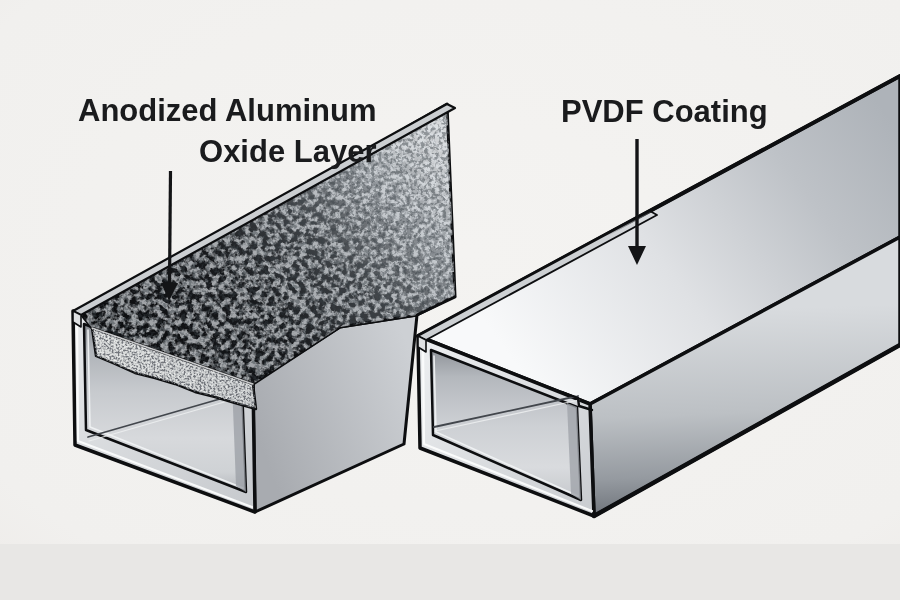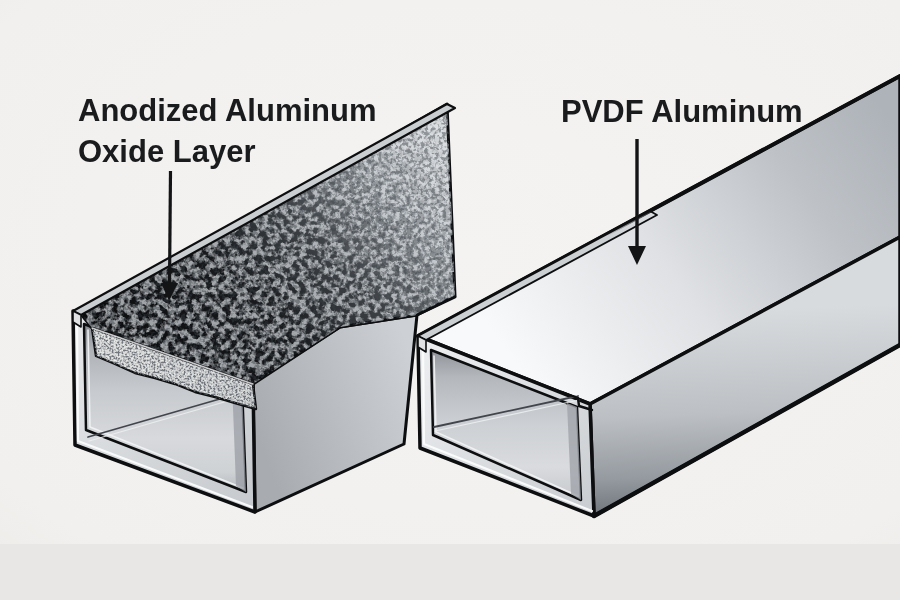--- a/index.html
+++ b/index.html
@@ -3,20 +3,21 @@
 <meta charset="utf-8">
 <style>
   :root{
     --bg:#f1f0ee; --ink:#0d0e10; --text:#1a1b1d;
   }
   html,body{margin:0;padding:0;background:#e8e7e5;}
   .stage{
     position:relative;width:900px;height:544px;overflow:hidden;
     background:var(--bg);
     font-family:"Liberation Sans", sans-serif;
+    text-align:right;
   }
   .stage svg{position:absolute;left:0;top:0;display:block;}
   .label{
     position:absolute;font-weight:700;color:var(--text);
     font-size:31px;line-height:41px;letter-spacing:0px;
     white-space:pre-line;
   }
   #label-left{left:78px;top:90px;}
   #label-right{left:561px;top:91px;}
 </style>
@@ -188,15 +189,15 @@
   </g>
   <g>
     <line x1="637" y1="139" x2="637" y2="248" stroke="#131416" stroke-width="3.4"></line>
     <polygon points="637,265 628,246 646,246" fill="#131416"></polygon>
   </g>
 </svg>
 
 <div class="label" id="label-left">Anodized Aluminum
 Oxide Layer</div>
 
-<div class="label" id="label-right">PVDF Aluminum</div>
+<div class="label" id="label-right">PVDF Coating</div>
 
 </div>
 
 </body></html>

